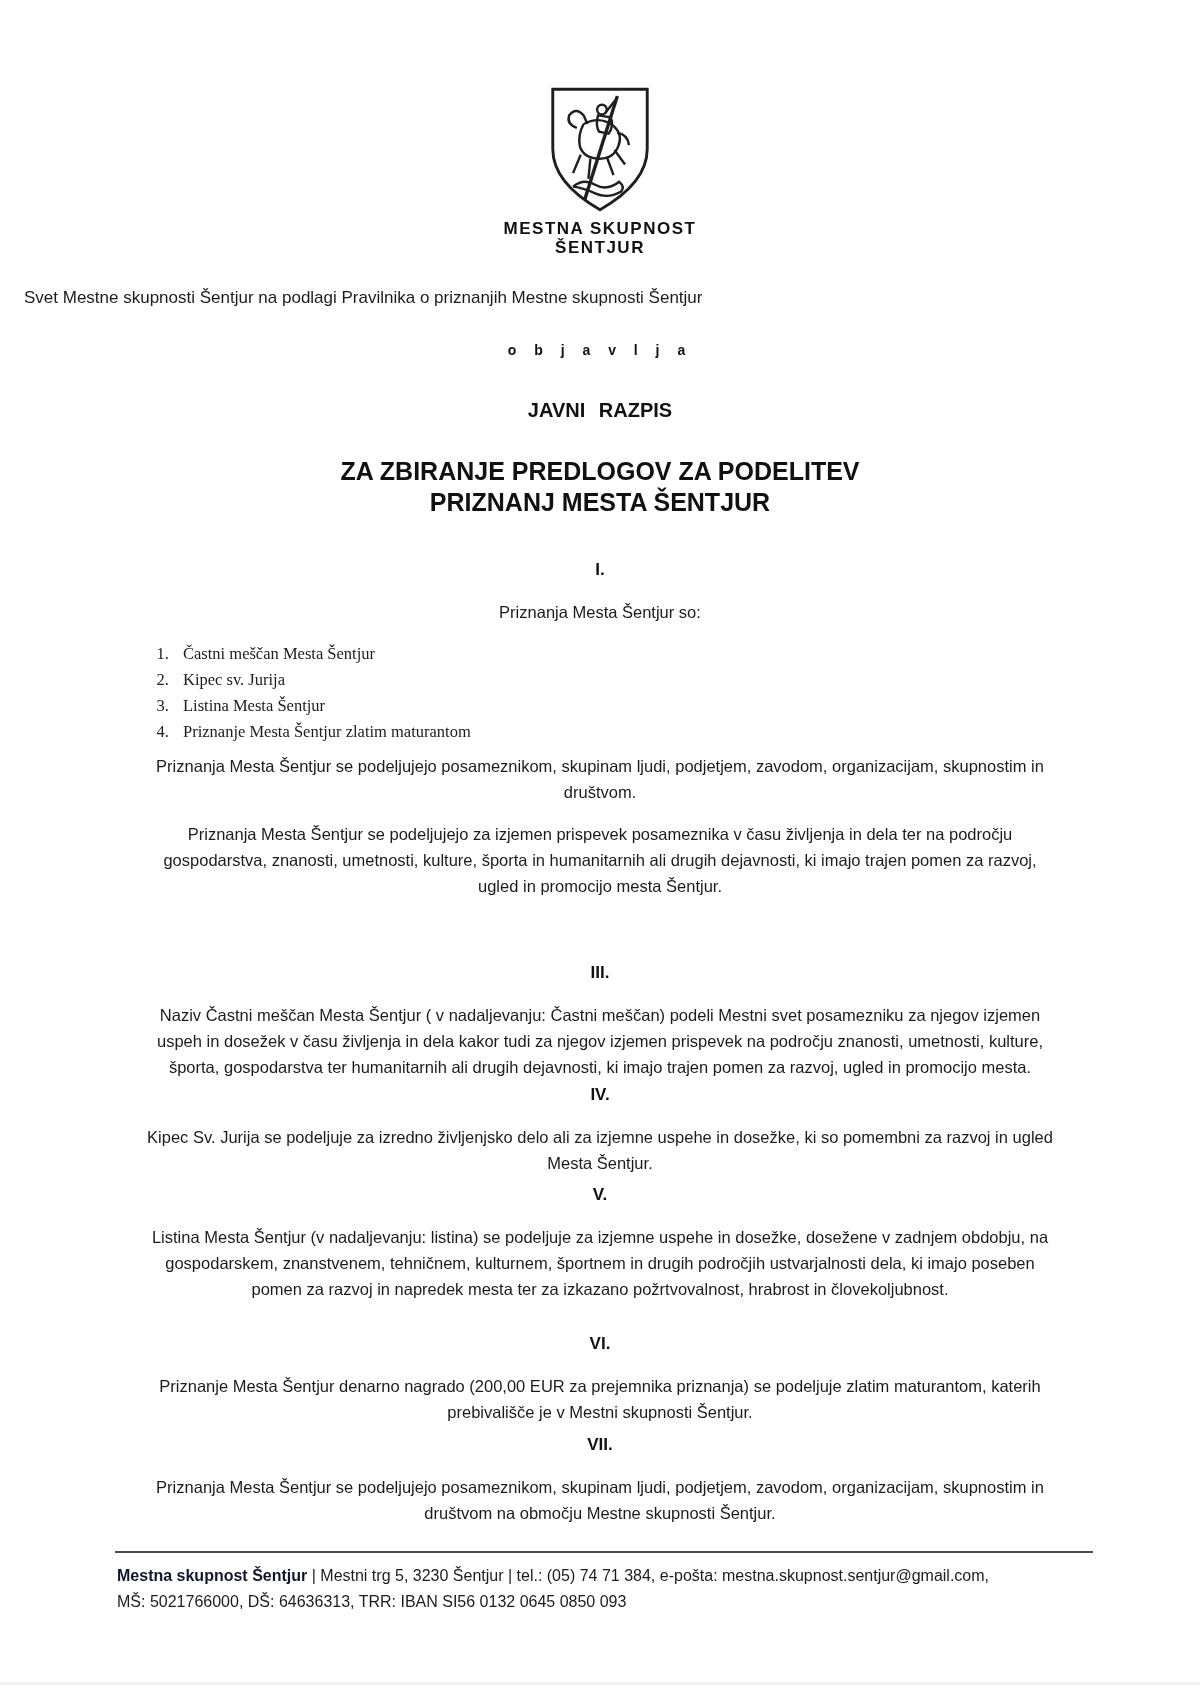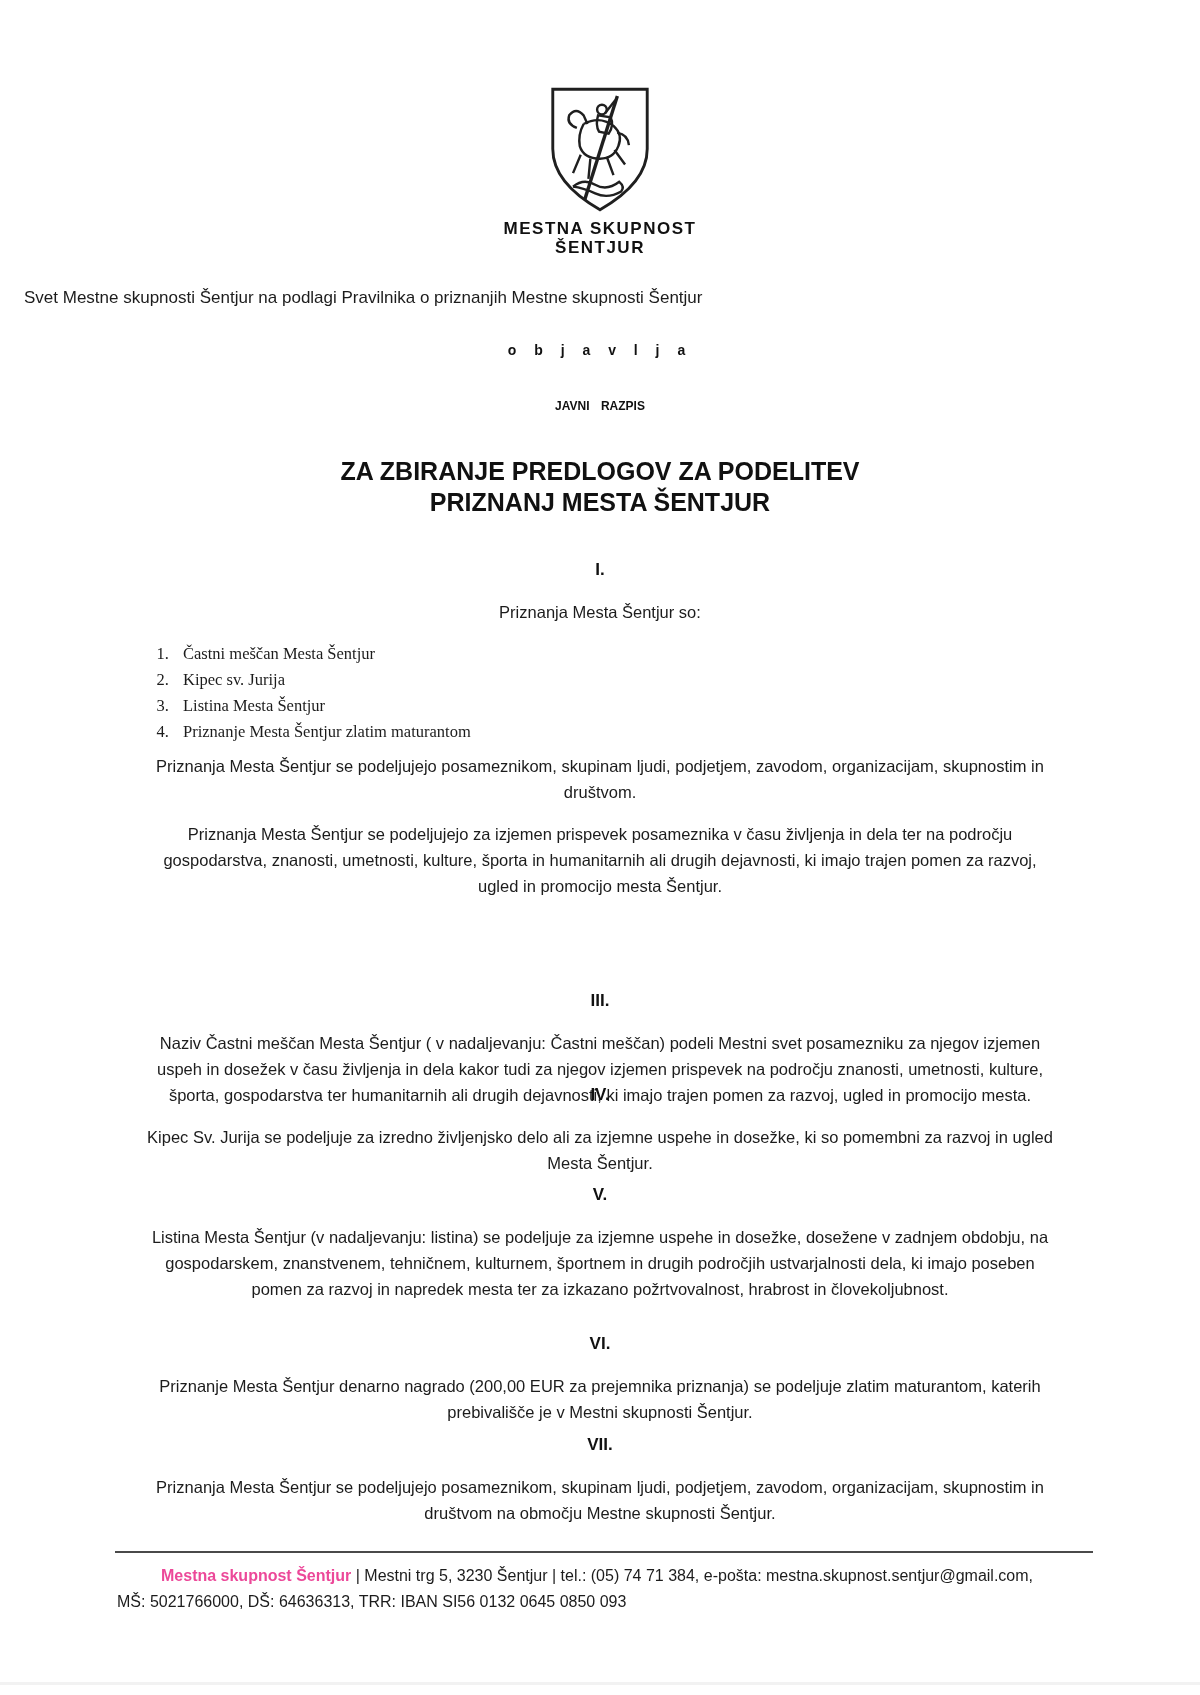--- a/index.html
+++ b/index.html
@@ -14,33 +14,33 @@
   }
   .abs{position:absolute;left:127px;width:946px;}
   .logo-wrap{position:absolute;top:84px;left:0;width:1200px;display:flex;justify-content:center;}
   .org-name{position:absolute;top:219px;left:0;width:1200px;text-align:center;
     font-weight:bold;font-size:17px;line-height:19px;letter-spacing:1.5px;color:#111;}
   .intro-line{position:absolute;top:288px;left:0;width:1096px;
     font-size:17px;color:#1c1c1c;margin-left:24px;}
   .objavlja{position:absolute;top:342px;left:0;width:1200px;text-align:center;
     font-size:14px;font-weight:bold;letter-spacing:7px;color:#111;}
   .main-title{position:absolute;top:399px;left:0;width:1200px;text-align:center;
-    font-size:12px;font-weight:bold;word-spacing:8px;color:#111;}
+    font-size:20px;font-weight:bold;word-spacing:8px;color:#111;}
   .subtitle{position:absolute;top:456px;left:0;width:1200px;text-align:center;
     font-size:25px;font-weight:bold;line-height:31px;color:#111;}
   .sec{font-size:16.5px;line-height:26px;}
   .sec .numeral{margin:0;text-align:center;font-size:17px;font-weight:bold;line-height:26px;color:#111;}
   .sec p{margin:16px;text-align:center;}
   .sec ol{margin:0;padding-left:46px;}
   .sec li{padding-left:10px;font-family:Liberation Serif, serif;}
   .footer-rule{position:absolute;top:1551px;left:115px;width:978px;height:0;
     border-top:2.5px solid #4a4a4a;}
   .footer{position:absolute;top:1563px;left:117px;width:990px;
     font-size:16px;line-height:26px;color:#1c1c1c;}
-  .footer b{color:#ec4899;margin-left:44px;}
+  .footer b{color:#0f172a;}
   .scan-band{position:absolute;top:1682px;left:0;width:1200px;height:3px;background:#f2f2f2;}
 </style>
 </head>
 <body>
 
 <div class="page">
 
   <div class="logo-wrap">
     <svg width="106" height="133" viewBox="0 0 110 135" aria-hidden="true">
       <path d="M6 4 H104 V66 Q104 101 55 129 Q6 101 6 66 Z" fill="#ffffff" stroke="#1f1f1f" stroke-width="3"></path>
@@ -81,21 +81,21 @@
       <li>Listina Mesta Šentjur</li>
       <li>Priznanje Mesta Šentjur zlatim maturantom</li>
     </ol>
   </section>
 
   <section class="abs sec" style="top:737px">
     <p>Priznanja Mesta Šentjur se podeljujejo posameznikom, skupinam ljudi, podjetjem, zavodom, organizacijam, skupnostim in društvom.</p>
     <p>Priznanja Mesta Šentjur se podeljujejo za izjemen prispevek posameznika v času življenja in dela ter na področju gospodarstva, znanosti, umetnosti, kulture, športa in humanitarnih ali drugih dejavnosti, ki imajo trajen pomen za razvoj, ugled in promocijo mesta Šentjur.</p>
   </section>
 
-  <section class="abs sec" style="top:988px">
+  <section class="abs sec" style="top:960px">
     <h2 class="numeral">III.</h2>
     <p>Naziv Častni meščan Mesta Šentjur ( v nadaljevanju: Častni meščan) podeli Mestni svet posamezniku za njegov izjemen uspeh in dosežek v času življenja in dela kakor tudi za njegov izjemen prispevek na področju znanosti, umetnosti, kulture, športa, gospodarstva ter humanitarnih ali drugih dejavnosti, ki imajo trajen pomen za razvoj, ugled in promocijo mesta.</p>
   </section>
 
   <section class="abs sec" style="top:1082px">
     <h2 class="numeral">IV.</h2>
     <p>Kipec Sv. Jurija se podeljuje za izredno življenjsko delo ali za izjemne uspehe in dosežke, ki so pomembni za razvoj in ugled Mesta Šentjur.</p>
   </section>
 
   <section class="abs sec" style="top:1182px">

